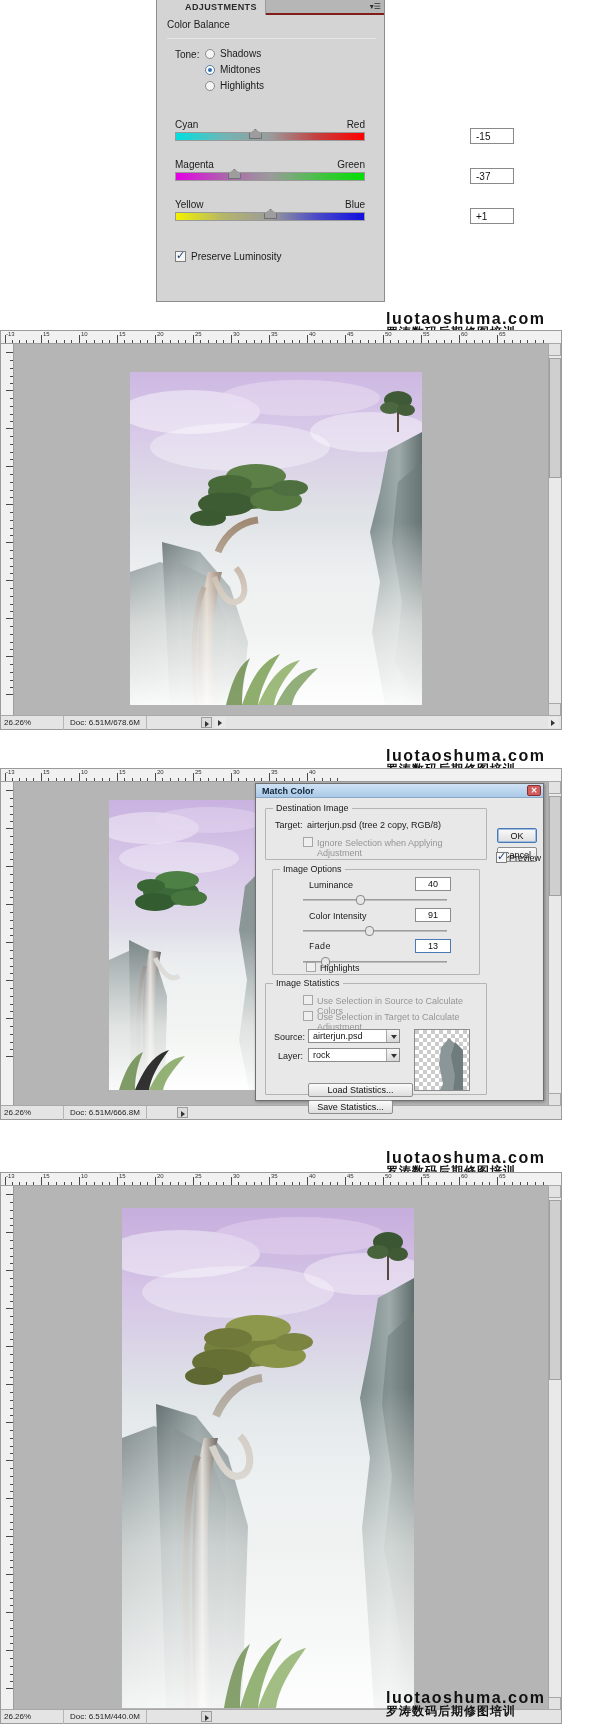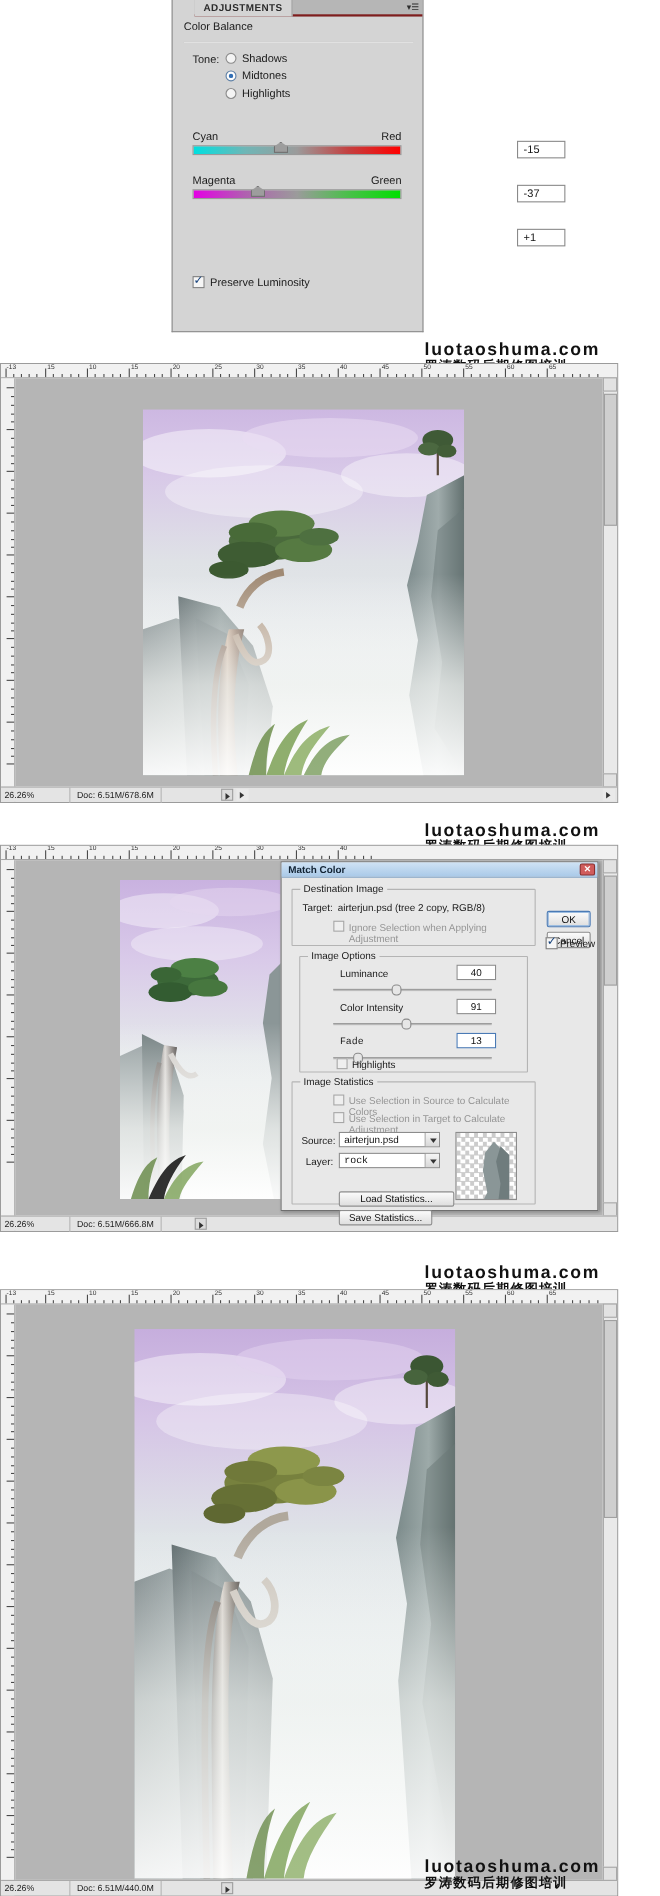--- a/index.html
+++ b/index.html
@@ -274,20 +274,28 @@
   <div class="slider-block" style="top:159px">
     <div class="sl-labels">
       <span>Magenta</span>
       <span class="r">Green</span>
     </div>
     <div class="sl-track grad-mag"></div>
     <div class="sl-thumb" style="left:calc(31% - 6px)"></div>
   </div>
   <div class="numbox" style="left:313px; top:168px">-37</div>
 
+  <div class="slider-block" style="top:199px">
+    <div class="sl-labels">
+      <span>Yellow</span>
+      <span class="r">Blue</span>
+    </div>
+    <div class="sl-track grad-yel"></div>
+    <div class="sl-thumb" style="left:calc(50% - 6px)"></div>
+  </div>
   <div class="numbox" style="left:313px; top:208px">+1</div>
 
   <div class="preserve" style="left:18px;">
     <span class="cb on"></span><span>Preserve Luminosity</span>
   </div>
 </div>
 
 <div class="wm" style="left:386px; top:311px;">
   <div class="en">luotaoshuma.com</div>
   <div class="zh">罗涛数码后期修图培训</div>
@@ -737,21 +745,21 @@
     <span class="mcb" style="left:37px; top:27px;"></span>
     <span class="lbl dim" style="left:51px; top:28px;">Use Selection in Target to Calculate Adjustment</span>
 
     <span class="lbl" style="left:8px; top:48px;">Source:</span>
     <span class="mselect" style="left:42px; top:45px; width:92px;">
       <span>airterjun.psd</span>
       <span class="ar"></span>
     </span>
 
     <span class="lbl" style="left:12px; top:67px;">Layer:</span>
-    <span class="mselect" style="left:42px; top:64px; width:92px;font-family:Liberation Mono, monospace;">
+    <span class="mselect" style="left:42px; top:64px; width:92px;">
       <span>rock</span>
       <span class="ar"></span>
     </span>
 
     <span class="mbtn" style="left:42px; top:83px; width:105px; height:14px; line-height:13px;">Load Statistics...</span>
     <span class="mbtn" style="left:42px; top:100px; width:85px; height:14px; line-height:13px;">Save Statistics...</span>
 
     <span class="thumbbox" style="left:148px; top:45px; width:56px; height:62px;">
       <svg width="56" height="62" viewBox="0 0 56 62">
         <path d="M34,8 L26,18 L24,34 L28,54 L24,62 L46,62 L44,34 L40,14 Z" fill="#8a9697"></path>

